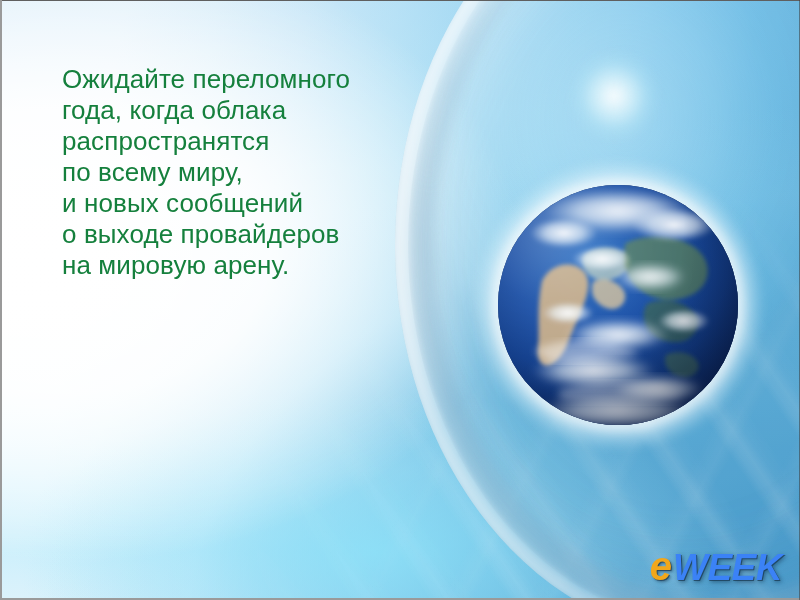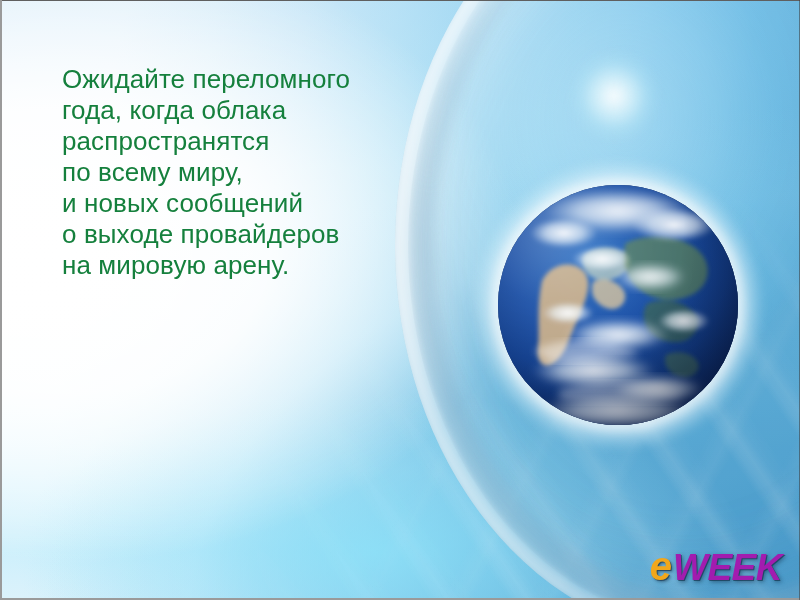--- a/index.html
+++ b/index.html
@@ -261,21 +261,21 @@
   .logo .logo-e {
     font-size: 40px;
     color: #f2a71b;
     text-shadow:
       1px 1px 0 rgba(20,40,60,0.55),
       2px 2px 3px rgba(10,30,50,0.45);
     margin-right: 1px;
   }
   .logo .logo-week {
     font-size: 37px;
-    color: #a21caf;
+    color: #3b82f6;
     letter-spacing: -0.5px;
     text-shadow:
       1px 1px 0 rgba(20,50,75,0.65),
       2px 2px 4px rgba(10,35,60,0.50);
   }
 
   
   .frame-left   { position:absolute; left:0;  top:0;    width:2px;  height:600px; background:#9a9a9a; }
   .frame-bottom { position:absolute; left:0;  bottom:0; width:800px;height:2px;   background:#9a9a9a; }
   .frame-top    { position:absolute; left:0;  top:0;    width:800px;height:1px;   background:#5f5f5f; }

